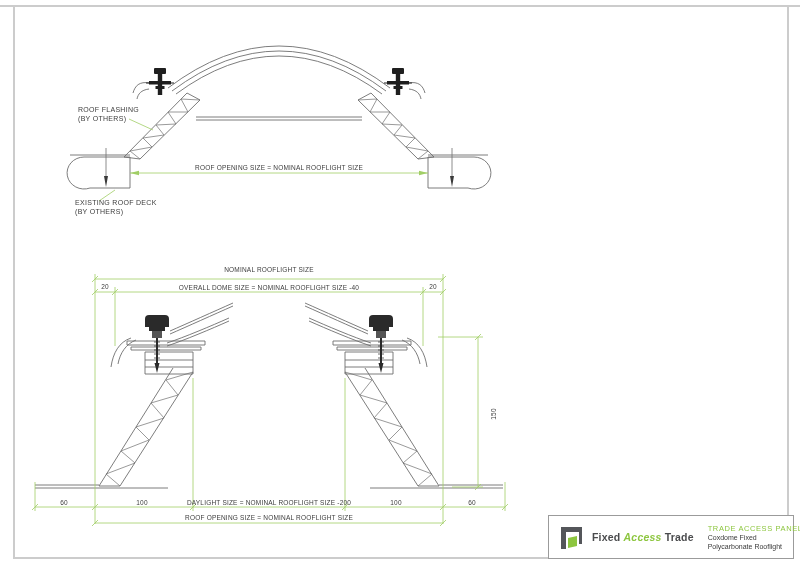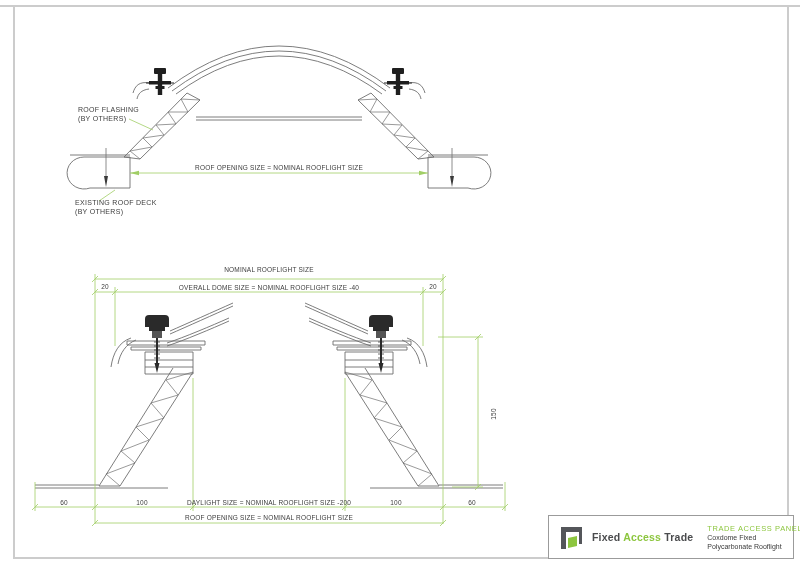--- a/index.html
+++ b/index.html
@@ -12,21 +12,21 @@
   .dimlbl{position:absolute;font-size:6.5px;line-height:7px;color:#3c3c3c;white-space:nowrap;
           transform:translateX(-50%);letter-spacing:0.2px;}
   .notelbl{position:absolute;font-size:7px;line-height:9px;color:#3c3c3c;white-space:nowrap;letter-spacing:0.3px;}
   .dim-vert{position:absolute;font-size:6.5px;color:#3c3c3c;white-space:nowrap;
             transform:translate(-50%,-50%) rotate(-90deg);letter-spacing:0.2px;}
   
   .titleblock{position:absolute;left:548px;top:515px;width:244px;height:42px;background:#fff;
               border:1px solid #9b9b9b;display:flex;align-items:center;}
   .tb-logo{width:28px;height:28px;margin-left:9px;flex:0 0 auto;}
   .tb-logotext{margin-left:6px;font-size:10.5px;font-weight:bold;color:#4a4b4d;white-space:nowrap;letter-spacing:0.2px;}
-  .tb-logotext .green{color:#8dc63f;}
+  .tb-logotext .green{color:#8dc63f;font-style:italic;}
   .tb-right{margin-left:14px;line-height:9px;}
   .tb-company{font-size:7.5px;color:#8dc63f;letter-spacing:0.6px;white-space:nowrap;}
   .tb-prod{font-size:7px;color:#3a3a3a;white-space:nowrap;}
 </style>
 </head>
 <body>
 
 <div class="canvas">
 
   <div class="top-hairline"></div>

